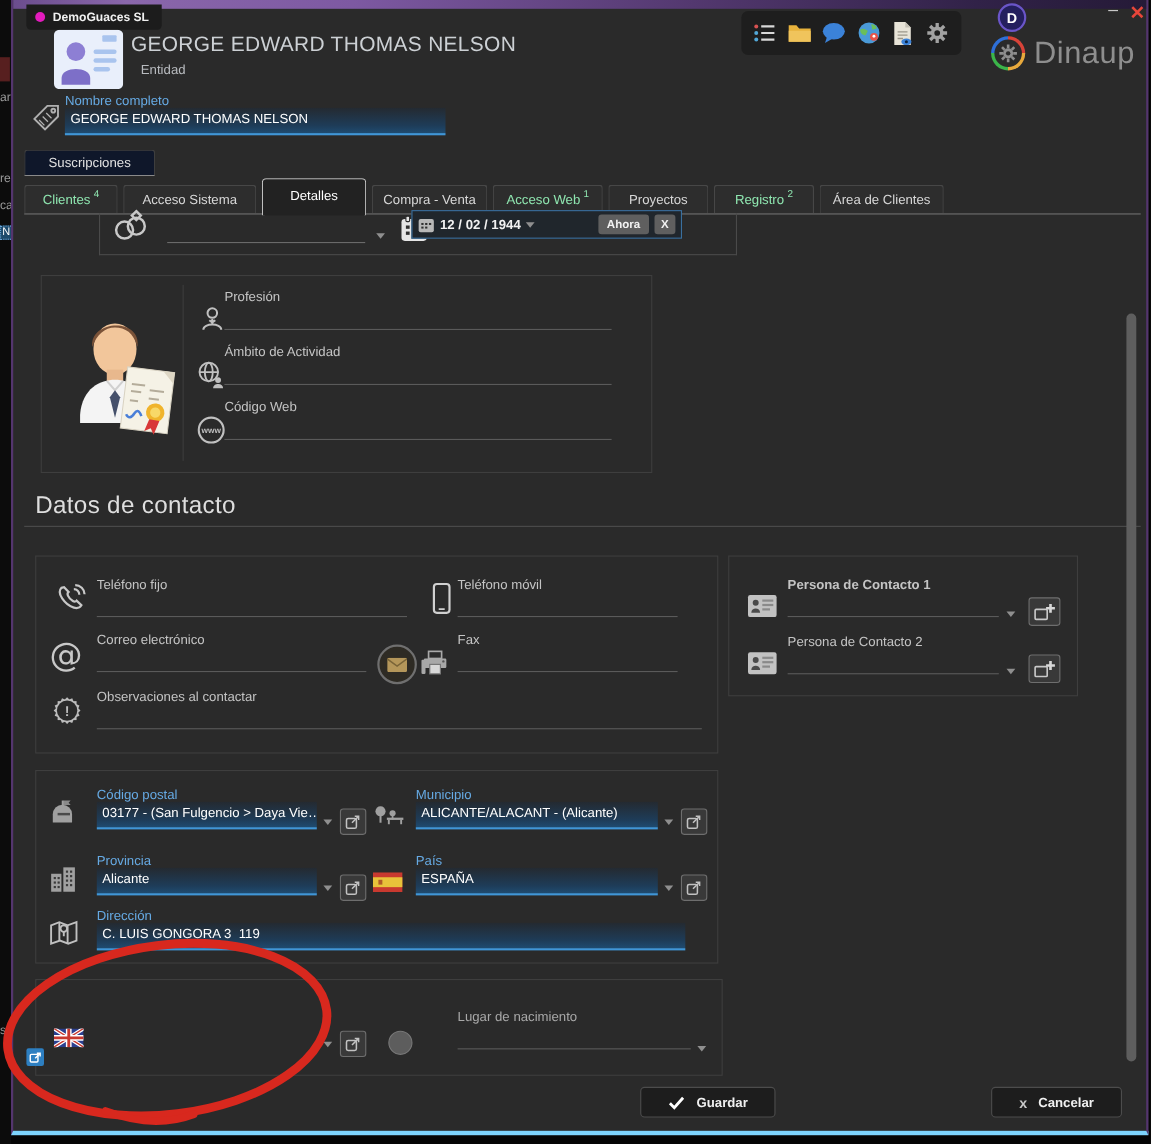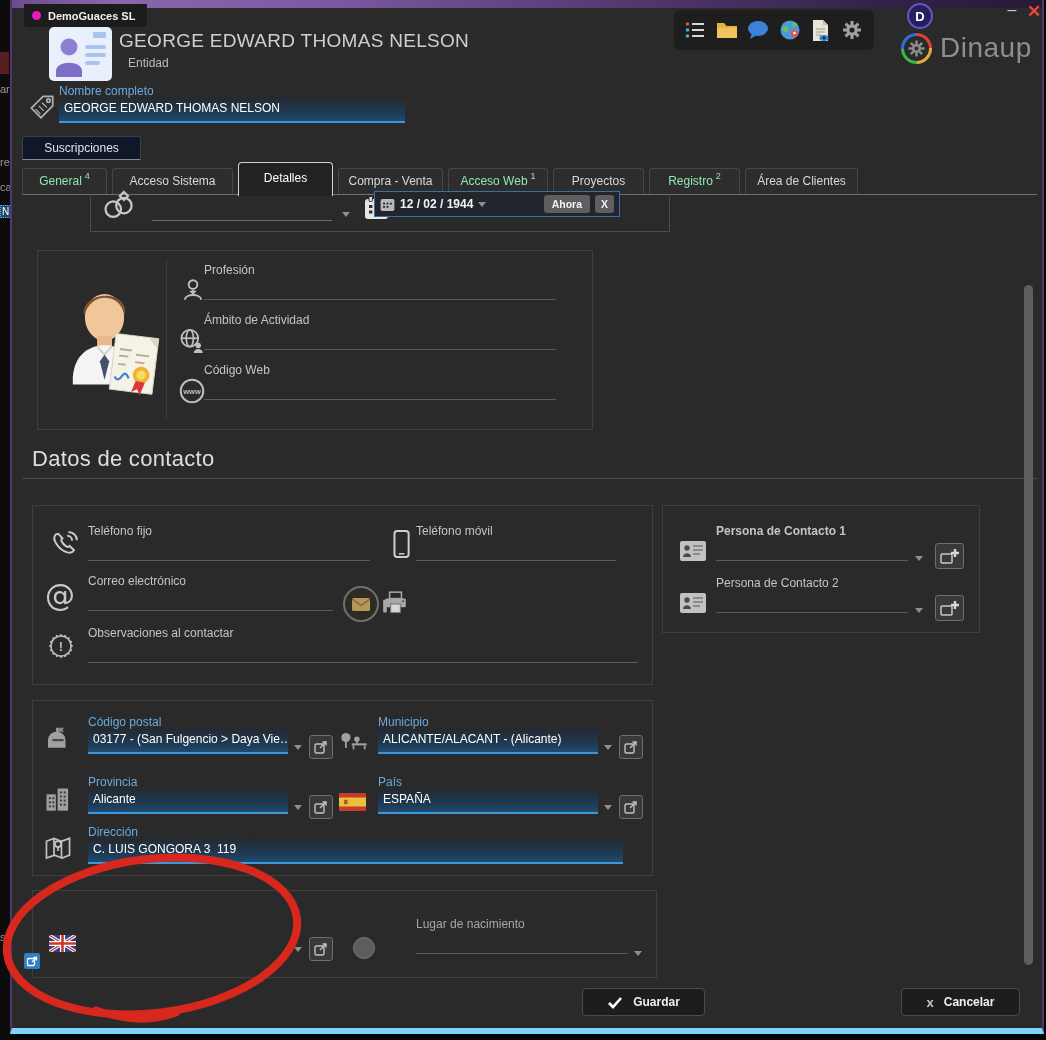--- a/index.html
+++ b/index.html
@@ -5,21 +5,21 @@
   html,body{margin:0;padding:0;background:#050505;}
   body{width:1046px;height:1040px;position:relative;overflow:hidden;
        font-family:"Liberation Sans",sans-serif;color:#d8d8d8;}
   
   .bg-strip{position:absolute;left:0;top:0;width:10px;height:1040px;background:#0c0c0c;}
   .frag{position:absolute;left:0;font-size:11px;color:#9a9a9a;}
   .frag.hl{background:#1d4a6b;color:#fff;border:1px dotted #6aa6d8;padding:0 1px;font-size:10px;}
   .frag.red{width:9px;height:22px;background:#571f1f;}
   
   .window{position:absolute;left:10px;top:0;width:1030px;height:1028px;background:#2a2a2a;
-          border-left:2px solid #54356e;border-right:2px solid #54356e;border-bottom:6px solid #7dd3fc;}
+          border-left:2px solid #54356e;border-right:2px solid #54356e;border-bottom:4px solid #7dd3fc;}
   .topbar{position:absolute;left:0;top:0;width:100%;height:8px;
     background:linear-gradient(90deg,#6b4d8d 0%,#8a67ab 10%,#7d59a2 30%,#53386f 60%,#312248 85%,#251a37 100%);}
   .chip{position:absolute;left:12px;top:4px;height:23px;background:#1c1c1c;border-radius:0 0 4px 4px;
         display:flex;align-items:center;gap:7px;padding:0 12px 0 8px;}
   .chip .dot{width:9px;height:9px;border-radius:50%;background:#e31bbd;}
   .chip span{font-size:11px;font-weight:bold;color:#f0f0f0;}
   .page-title{position:absolute;left:107px;top:30px;font-size:19px;color:#ccd0d4;letter-spacing:.3px;}
   .page-subtitle{position:absolute;left:116px;top:56px;font-size:12px;color:#b8bbbf;}
   .avatar{position:absolute;left:37px;top:27px;}
   
@@ -218,21 +218,21 @@
       </svg>
   </div>
   <div class="name-field">
     <span class="blabel">Nombre completo</span>
     <div class="bval">GEORGE EDWARD THOMAS NELSON</div>
   </div>
 
   <div class="tab-susc">Suscripciones</div>
   <div class="tabs">
     <div class="tab green" style="left:0;width:85px;">
-      <span>General</span>
+      <span>Clientes</span>
         <span class="badge">4</span>
       </div>
     <div class="tab" style="left:90px;width:121px;">
       <span>Acceso Sistema</span>
       </div>
     <div class="tab active" style="left:216px;width:95px;">
       <span>Detalles</span>
       </div>
     <div class="tab" style="left:316px;width:105px;">
       <span>Compra - Venta</span>
@@ -405,20 +405,24 @@
       <svg width="28" height="28" viewBox="0 0 26 26">
           <g fill="#a8a8a8">
       <rect x="8" y="2" width="11" height="6" fill="none" stroke="#a8a8a8" stroke-width="1.4"></rect>
       <rect x="4" y="8" width="19" height="8" rx="1"></rect>
       <rect x="2" y="9" width="3.4" height="12" rx="1"></rect>
       <rect x="9" y="13" width="9" height="8" fill="#d8d8d8" stroke="#777" stroke-width="1"></rect>
           </g>
       <circle cx="20.5" cy="10.5" r="1" fill="#555"></circle>
         </svg>
     </div>
+    <div class="ufield" style="left:383px;top:68px;width:200px;">
+      <span class="ulabel">Fax</span>
+      <div class="uline"></div>
+    </div>
     <div class="ico" style="left:14px;top:126px;">
       <svg width="28" height="28" viewBox="0 0 26 26">
           <g fill="#bcbcbc">
       <rect x="5" y="5" width="16" height="16"></rect>
       <rect x="5" y="5" width="16" height="16" transform="rotate(45 13 13)"></rect>
       <rect x="5" y="5" width="16" height="16" transform="rotate(22.5 13 13)"></rect>
       <rect x="5" y="5" width="16" height="16" transform="rotate(67.5 13 13)"></rect>
           </g>
       <circle cx="13" cy="13" r="8.6" fill="#2a2a2a"></circle>
       <text x="13" y="17.5" font-size="12" font-weight="bold" fill="#bcbcbc" text-anchor="middle" font-family="Liberation Sans,sans-serif">!</text>

